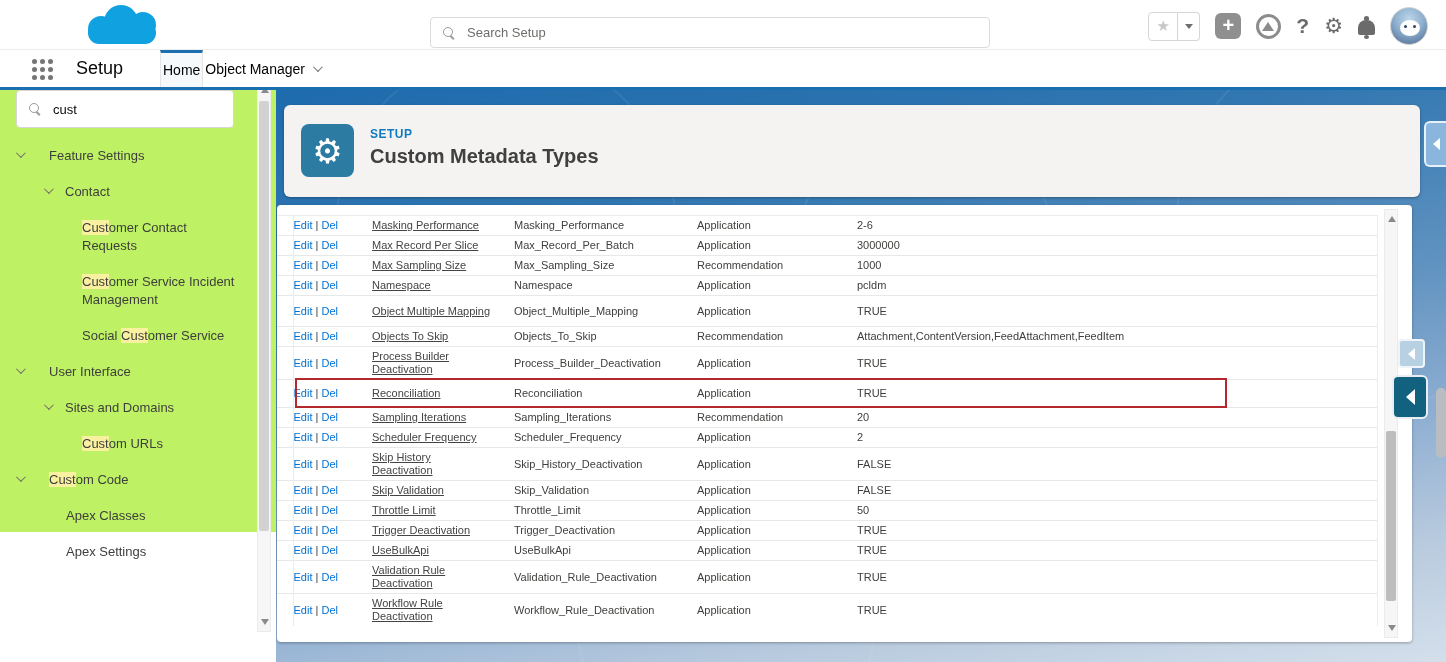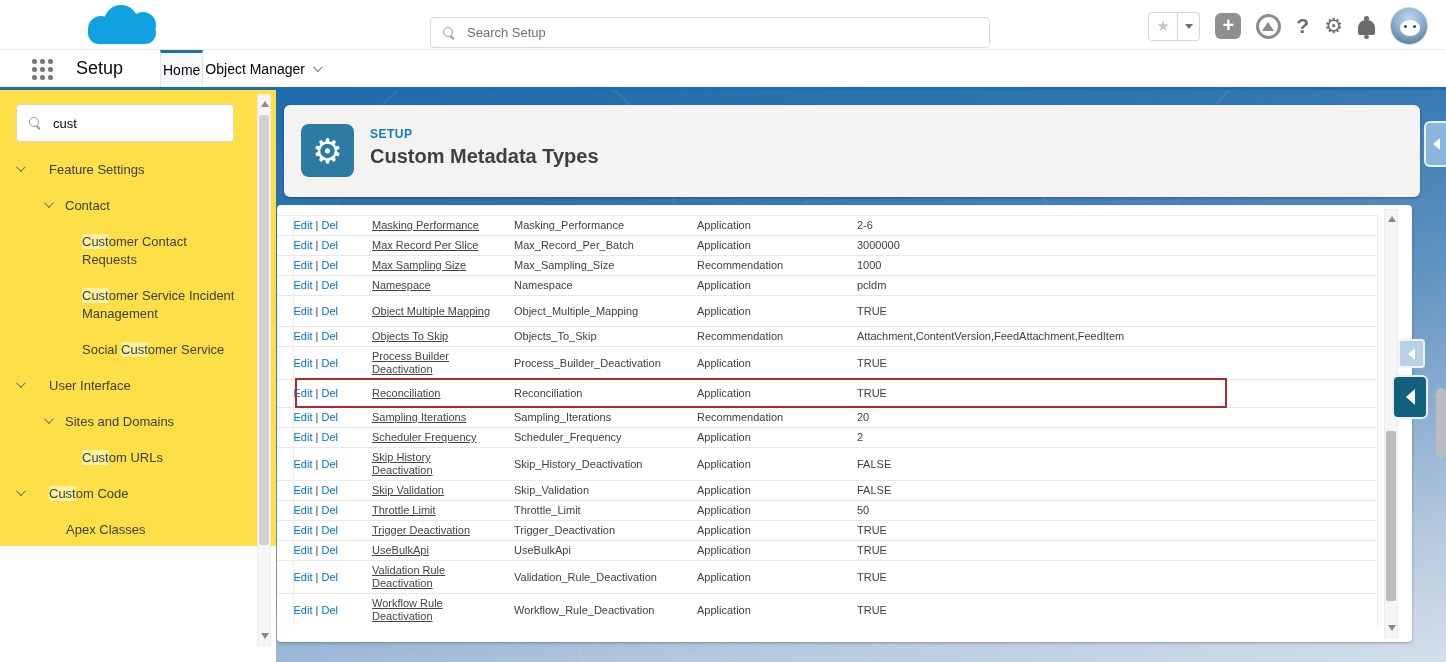--- a/index.html
+++ b/index.html
@@ -43,21 +43,21 @@
   #nav-bar { position:absolute; left:0; top:50px; width:1446px; height:40px; background:#fff; border-bottom:3px solid #1b6fae; z-index:29; }
   .waffle { position:absolute; left:32px; top:9px; width:21px; height:21px; display:grid; grid-template-columns:repeat(3,1fr); gap:3px; }
   .waffle i { width:5px; height:5px; background:#747474; border-radius:50%; }
   #app-name { position:absolute; left:76px; top:8px; font-size:18px; color:#080707; }
   #tabs { position:absolute; left:160px; top:0; height:37px; display:flex; }
   .tab { height:37px; padding:0 2px; display:flex; align-items:center; gap:8px; font-size:14px; color:#000000; }
   .tab.active { background:#f5f9fc; border-top:3px solid #1b6fae; border-left:1px solid #e4e4e4; border-right:1px solid #e4e4e4; padding-top:0; }
   .chev { display:inline-block; width:7px; height:7px; border-right:1.6px solid #706e6b; border-bottom:1.6px solid #706e6b; transform:rotate(45deg) translateY(-2px); }
 
   
-  #sidebar { position:absolute; left:0; top:90px; width:276px; height:456px; background:#fde047; z-index:10; }
+  #sidebar { position:absolute; left:0; top:76px; width:276px; height:456px; background:#bef264; z-index:10; }
   #sidebar-search { position:absolute; left:16px; top:14px; width:218px; height:38px; border:1px solid #d8d6d4; border-radius:4px; display:flex; align-items:center; padding-left:12px; background:#fff; }
   #sidebar-search input { border:none; outline:none; width:160px; font-size:13px; color:#080707; font-family:"Liberation Sans",sans-serif; }
   #tree { position:absolute; left:0; top:62px; width:250px; }
   .tree-item { display:flex; align-items:flex-start; padding:9px 0; font-size:13px; color:#3e3e3c; cursor:pointer; }
   .tree-item .chev { margin-top:4px; flex:0 0 auto; }
   .tree-item .lbl { line-height:18px; }
   .lv0 { padding-left:16px;gap:12px; } .lv0 .lbl { margin-left:14px; }
   .lv1 { padding-left:44px; } .lv1 .lbl { margin-left:14px; }
   .lv1.leaf { padding-left:66px; } .lv1.leaf .lbl { margin-left:0; }
   .lv2.leaf { padding-left:82px; } .lv2.leaf .lbl { margin-left:0; max-width:160px; }
@@ -200,20 +200,23 @@
         <div class="tree-item lv2 leaf">
           <span class="lbl"><span><mark>Cust</mark>om URLs</span></span>
         </div>
         <div class="tree-item lv0">
           <span class="chev"></span>
           <span class="lbl"><span><mark>Cust</mark>om Code</span></span>
         </div>
         <div class="tree-item lv1 leaf">
           <span class="lbl"><span>Apex Classes</span></span>
         </div>
+        <div class="tree-item lv1 leaf">
+          <span class="lbl"><span>Apex Settings</span></span>
+        </div>
         <div class="tree-item lv1 leaf"></div>
       </div>
     <div class="vscroll" id="sidebar-scroll">
       <span class="scroll-arrow-up"></span>
       <span class="scroll-thumb" id="sidebar-thumb"></span>
       <span class="scroll-arrow-down"></span>
     </div>
   </div>
 
   <div id="main">

